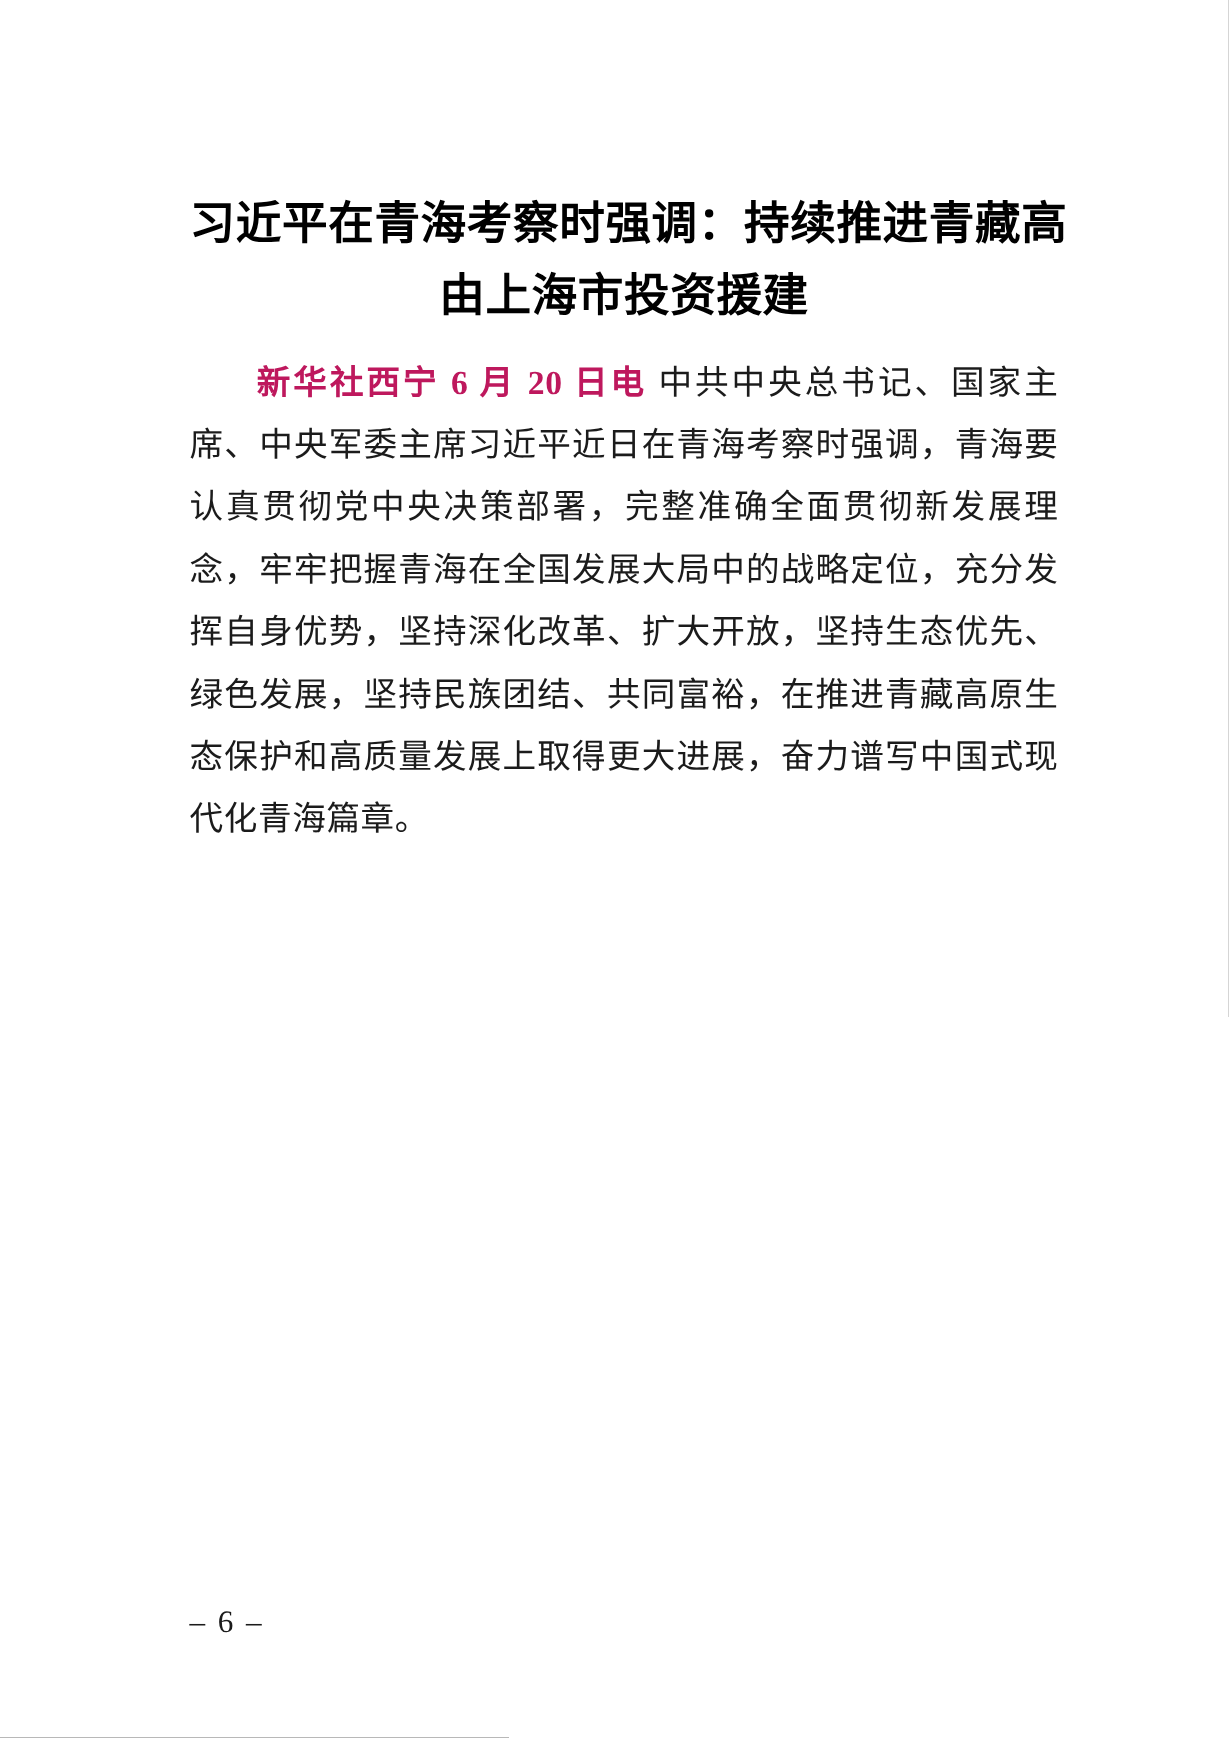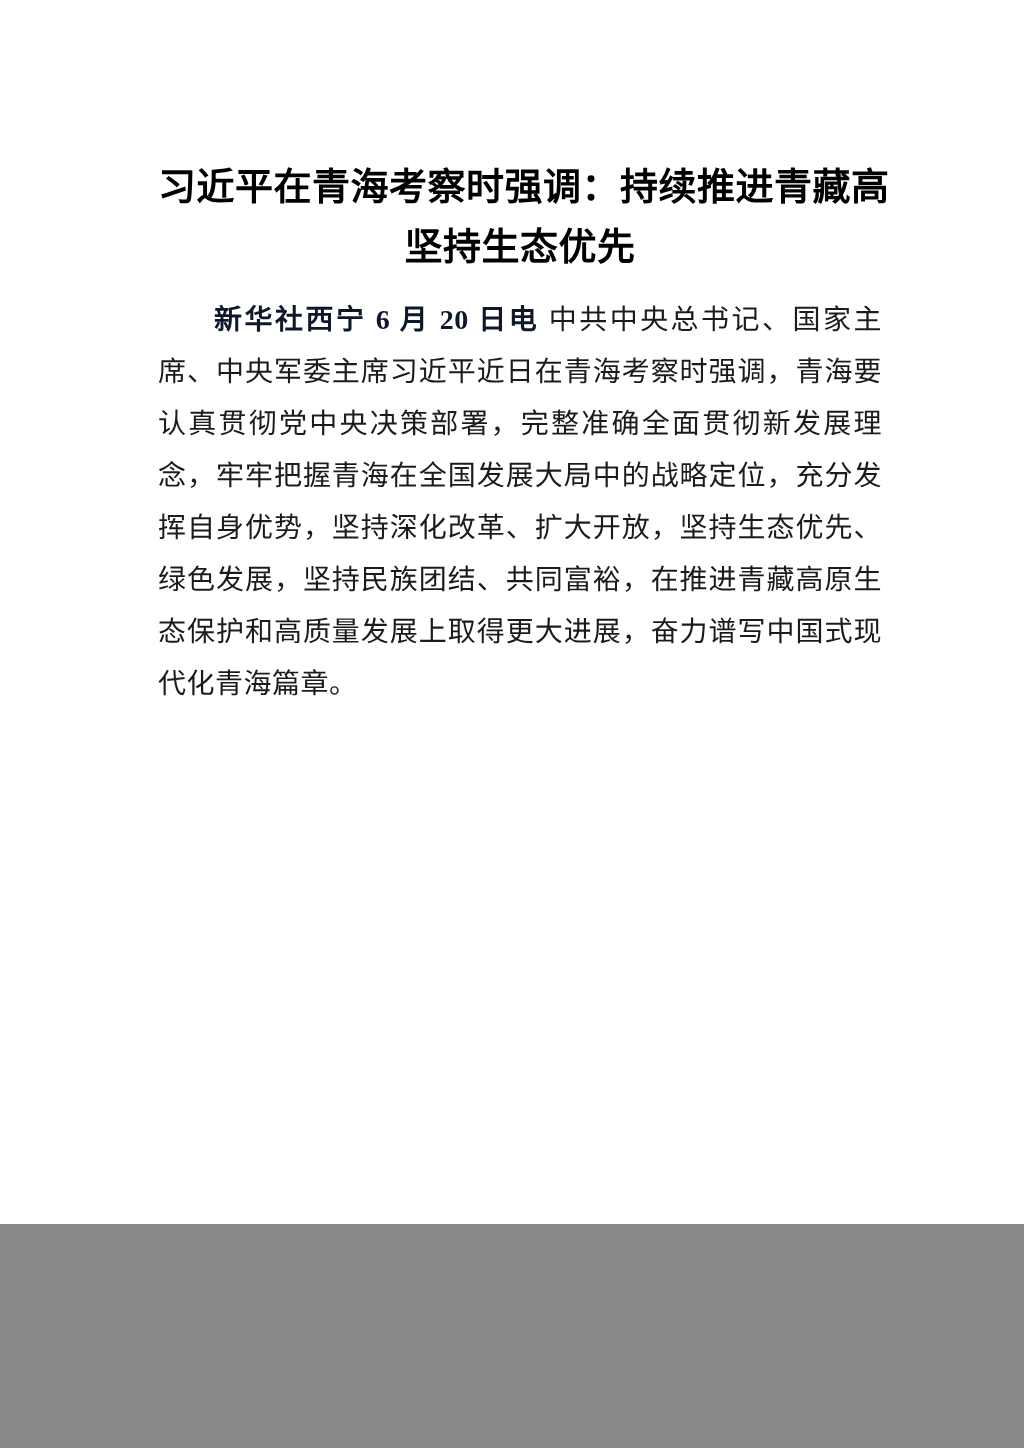--- a/index.html
+++ b/index.html
@@ -3,21 +3,21 @@
 <meta charset="utf-8">
 <style>
   html, body {
     margin: 0;
     padding: 0;
     background: #888;
   }
   .page {
     position: relative;
     width: 1024px;
-    height: 1224px;
+    height: 1448px;
     margin: 0 auto;
     background: #ffffff;
     overflow: hidden;
     font-family: "Liberation Serif", "DejaVu Serif", serif;
     color: #1b1b1b;
   }
   .content {
     position: absolute;
     left: 158px;
     top: 157px;
@@ -45,21 +45,21 @@
     font-size: 28px;
     line-height: 52px;
     text-align: justify;
     text-justify: inter-character;
     text-indent: 2em;
     letter-spacing: 0.5px;
     color: #1b1b1b;
   }
   .lead {
     font-weight: bold;
-    color: #0f172a;
+    color: #be185d;
   }
   .lead:empty { display: none; }
   .page-number {
     position: absolute;
     left: 158px;
     top: 1338px;
     font-size: 26px;
     line-height: 28px;
     letter-spacing: 2px;
     color: #1b1b1b;
@@ -67,21 +67,21 @@
   }
 </style>
 </head>
 <body>
 
 <div class="page">
   <div class="content">
 
     <h1 class="title">
       <span class="title-line">习近平在青海考察时强调：持续推进青藏高</span>
-      <span class="title-line">坚持生态优先</span>
+      <span class="title-line">由上海市投资援建</span>
     </h1>
 
     <div class="body-text">
       <p><span class="lead">新华社西宁 6 月 20 日电</span><span> 中共中央总书记、国家主席、中央军委主席习近平近日在青海考察时强调，青海要认真贯彻党中央决策部署，完整准确全面贯彻新发展理念，牢牢把握青海在全国发展大局中的战略定位，充分发挥自身优势，坚持深化改革、扩大开放，坚持生态优先、绿色发展，坚持民族团结、共同富裕，在推进青藏高原生态保护和高质量发展上取得更大进展，奋力谱写中国式现代化青海篇章。</span></p>
 
 
     </div>
 
   </div>
 

